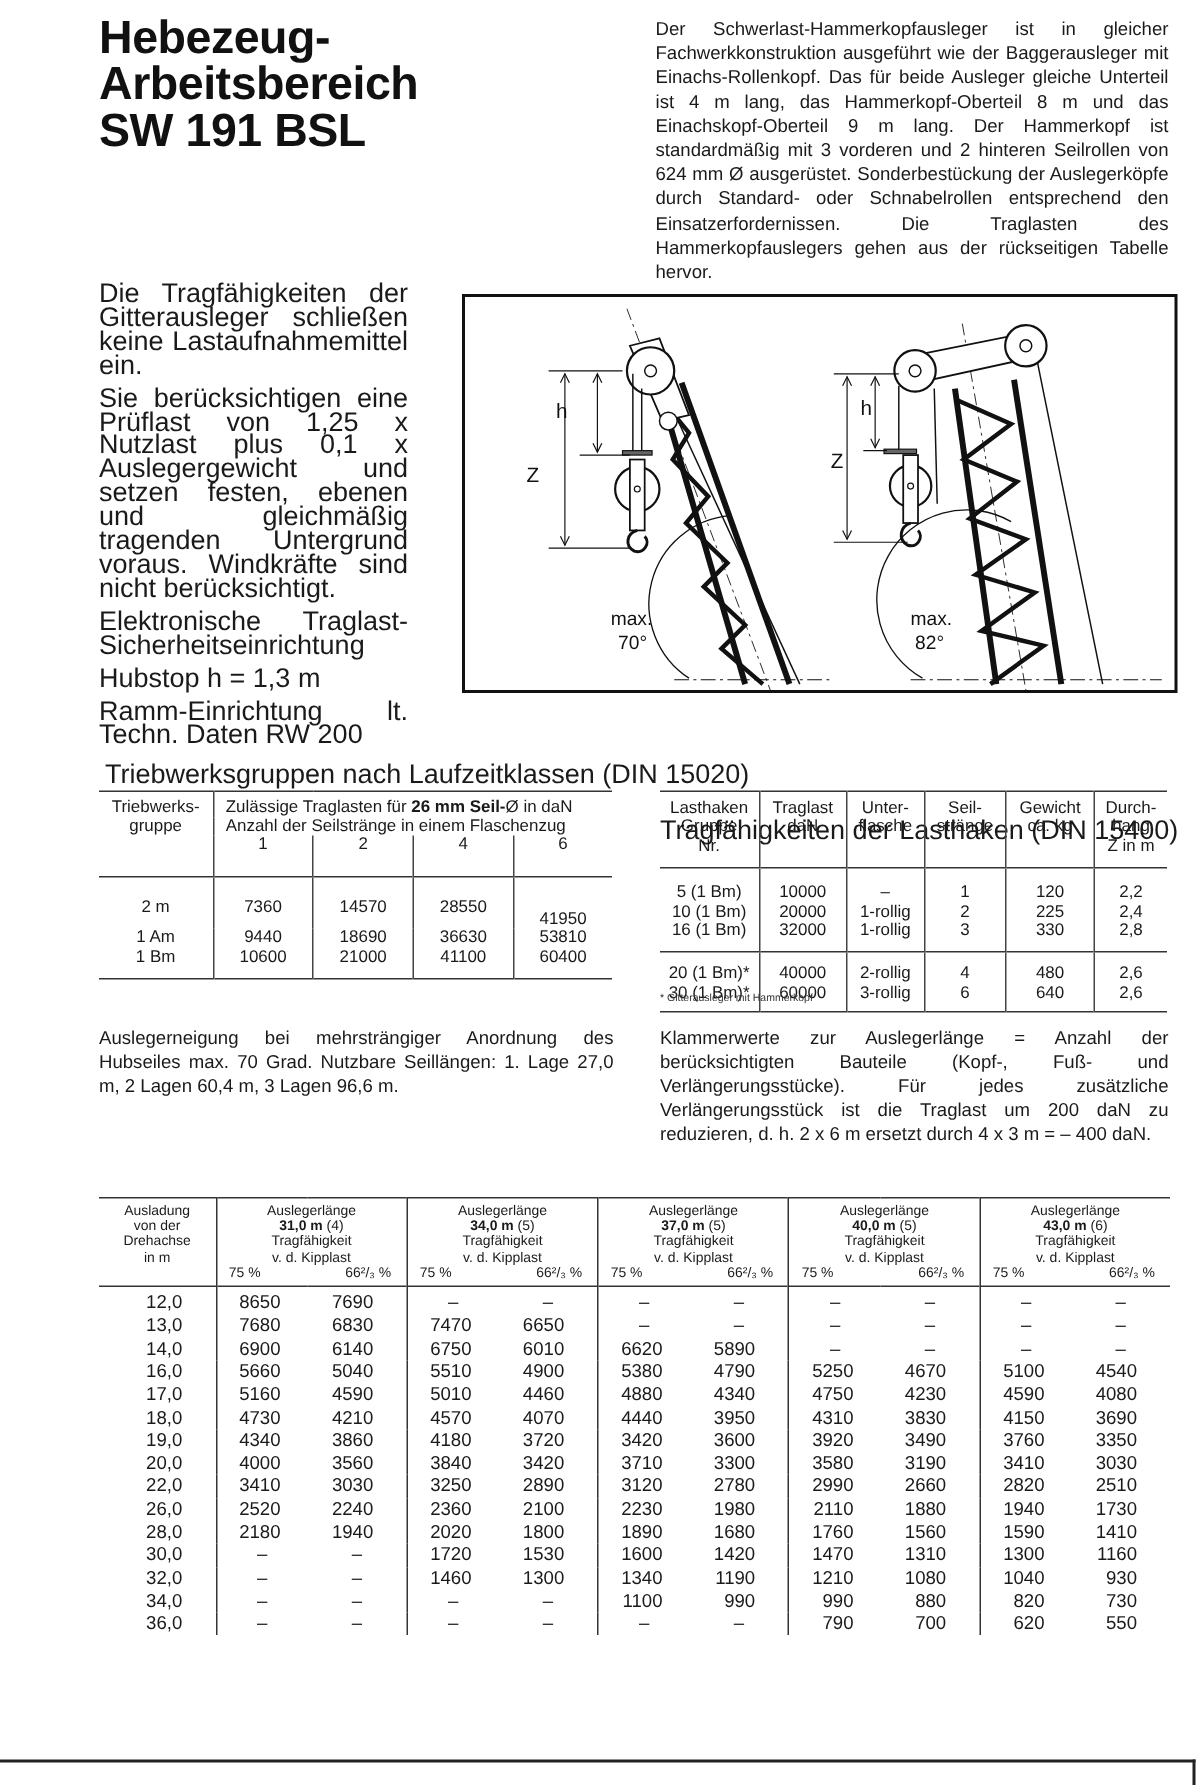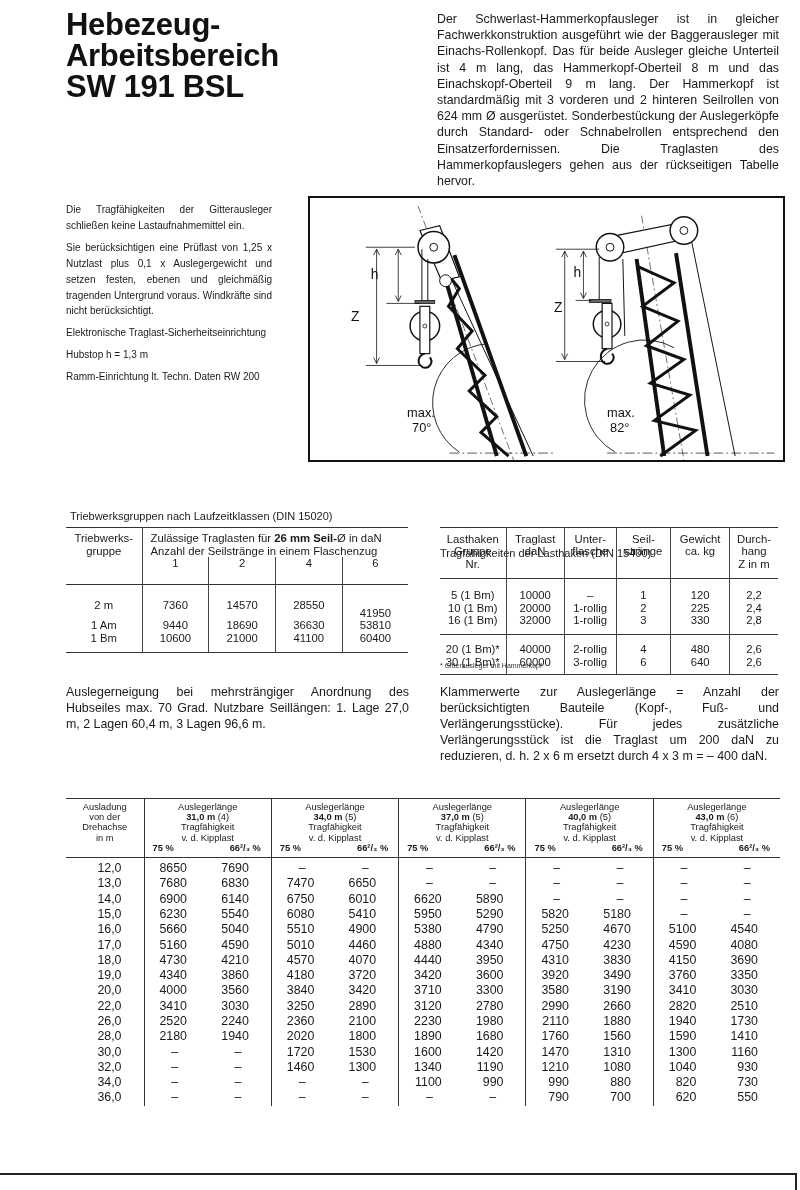--- a/index.html
+++ b/index.html
@@ -4,27 +4,27 @@
 <style>
   * { box-sizing: border-box; margin: 0; padding: 0; }
   html, body { width: 800px; height: 1190px; background: #fff; overflow: hidden; }
   body { position: relative; font-family: "Liberation Sans", sans-serif; color: #1a1a1a; }
 
   .title { position: absolute; left: 66px; top: 9px; font-family: "Liberation Sans", sans-serif; font-weight: bold; font-size: 31px; line-height: 31px; letter-spacing: -0.3px; color: #111; }
   .title div { white-space: nowrap; }
 
   .intro { position: absolute; left: 437px; top: 11px; width: 342px; font-size: 12.4px; line-height: 16.2px; text-align: justify; }
 
-  .side-notes { position: absolute; left: 66px; top: 202px; width: 206px; font-size: 10px; line-height: 15.9px; }
+  .side-notes { position: absolute; left: 66px; top: 188px; width: 206px; font-size: 18px; line-height: 15.9px; }
   .side-notes p { text-align: justify; margin-bottom: 6px; }
 
   .figure { position: absolute; left: 308px; top: 196px; width: 477px; height: 266px; border: 2px solid #111; background: #fff; }
   .figure svg { width: 100%; height: 100%; display: block; }
 
-  .tbl-title { position: absolute; font-size: 11px; line-height: 14px; white-space: nowrap; }
+  .tbl-title { position: absolute; font-size: 18px; line-height: 14px; white-space: nowrap; }
 
   table { border-collapse: collapse; font-family: "Liberation Sans", sans-serif; }
   .drive { position: absolute; left: 66px; top: 527px; width: 342px; font-size: 11.3px; line-height: 12.5px; }
   .drive th, .drive td { font-weight: normal; text-align: center; vertical-align: top; }
   .drive thead tr.h1 th { padding-top: 4px; }
   .drive .topline { border-top: 1.5px solid #333; }
   .drive .botline { border-bottom: 1.5px solid #333; }
   .drive .vl { border-left: 1px solid #444; }
 
   .hooks { position: absolute; left: 440px; top: 527px; width: 338px; font-size: 11.3px; line-height: 12.4px; }
@@ -35,21 +35,21 @@
   .para2 { position: absolute; left: 66px; top: 684px; width: 343px; font-size: 12.4px; line-height: 16px; text-align: justify; }
   .para3 { position: absolute; left: 440px; top: 684px; width: 339px; font-size: 12.4px; line-height: 16px; text-align: justify; }
 
   .load { position: absolute; left: 66px; top: 798px; width: 714px; font-size: 12.4px; }
   .load th { font-weight: normal; font-size: 9.3px; line-height: 10.2px; vertical-align: top; text-align: center; padding-top: 3px; }
   .load td { line-height: 15.3px; vertical-align: middle; }
   .load .vl { border-left: 1px solid #333; }
   .load td.dist { text-align: right; padding-right: 22px; }
   .load td.v75 { text-align: right; padding-right: 18px; }
   .load td.v66 { text-align: right; padding-right: 22px; }
-  .load .pct { display: flex; justify-content: space-between; padding: 0 10px 0 8px; font-weight: bold; }
+  .load .pct { display: flex; justify-content: space-between; padding: 0 10px 0 8px; }
 
   .bottom-rule { position: absolute; left: 0; top: 1173px; width: 797px; height: 2px; background: #222; }
   .bottom-tick { position: absolute; left: 795px; top: 1173px; width: 2px; height: 17px; background: #222; }
 </style>
 </head>
 <body>
 
 <div class="title">
   <div>Hebezeug-</div>
   <div>Arbeitsbereich</div>
@@ -354,33 +354,20 @@
         <td class="vl v75">6750</td>
         <td class="v66">6010</td>
         <td class="vl v75">6620</td>
         <td class="v66">5890</td>
         <td class="vl v75" style="text-align: center; padding-right: 0px;">–</td>
         <td class="v66" style="text-align: center; padding-right: 0px;">–</td>
         <td class="vl v75" style="text-align: center; padding-right: 0px;">–</td>
         <td class="v66" style="text-align: center; padding-right: 0px;">–</td>
       </tr>
       <tr>
-        <td class="dist">15,0</td>
-        <td class="vl v75">6230</td>
-        <td class="v66">5540</td>
-        <td class="vl v75">6080</td>
-        <td class="v66">5410</td>
-        <td class="vl v75">5950</td>
-        <td class="v66">5290</td>
-        <td class="vl v75">5820</td>
-        <td class="v66">5180</td>
-        <td class="vl v75" style="text-align: center; padding-right: 0px;">–</td>
-        <td class="v66" style="text-align: center; padding-right: 0px;">–</td>
-      </tr>
-      <tr>
         <td class="dist">16,0</td>
         <td class="vl v75">5660</td>
         <td class="v66">5040</td>
         <td class="vl v75">5510</td>
         <td class="v66">4900</td>
         <td class="vl v75">5380</td>
         <td class="v66">4790</td>
         <td class="vl v75">5250</td>
         <td class="v66">4670</td>
         <td class="vl v75">5100</td>

